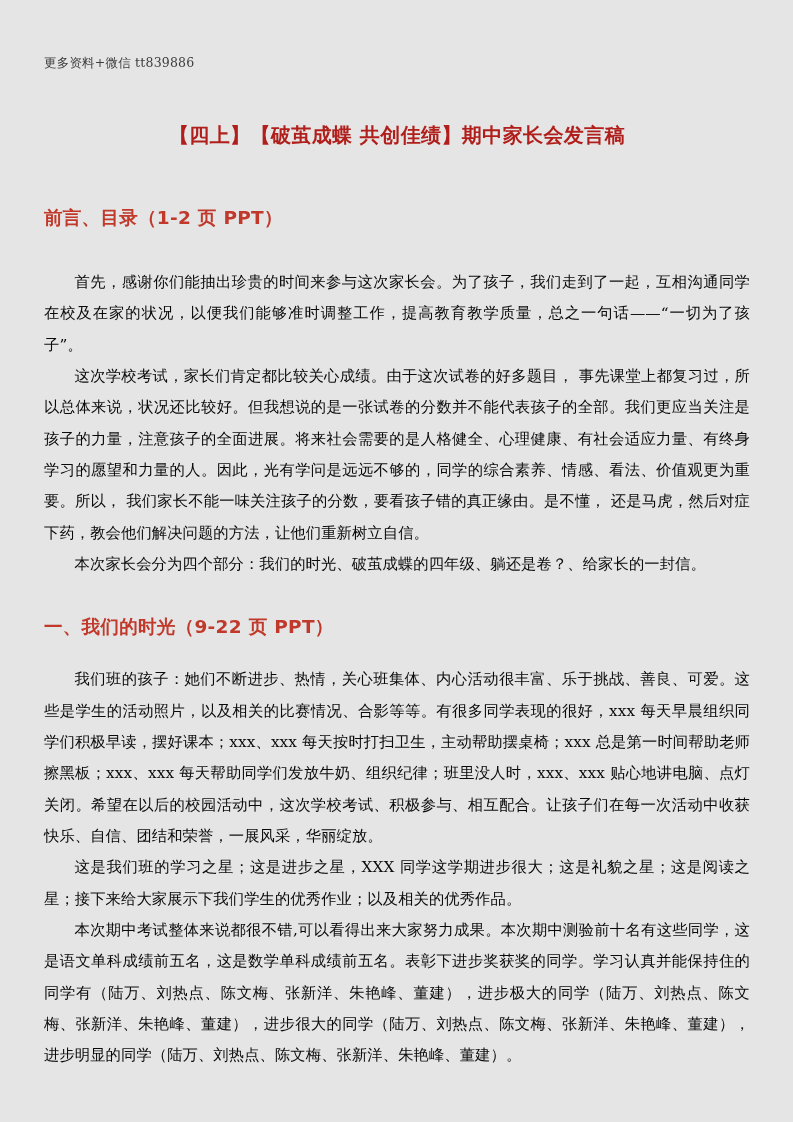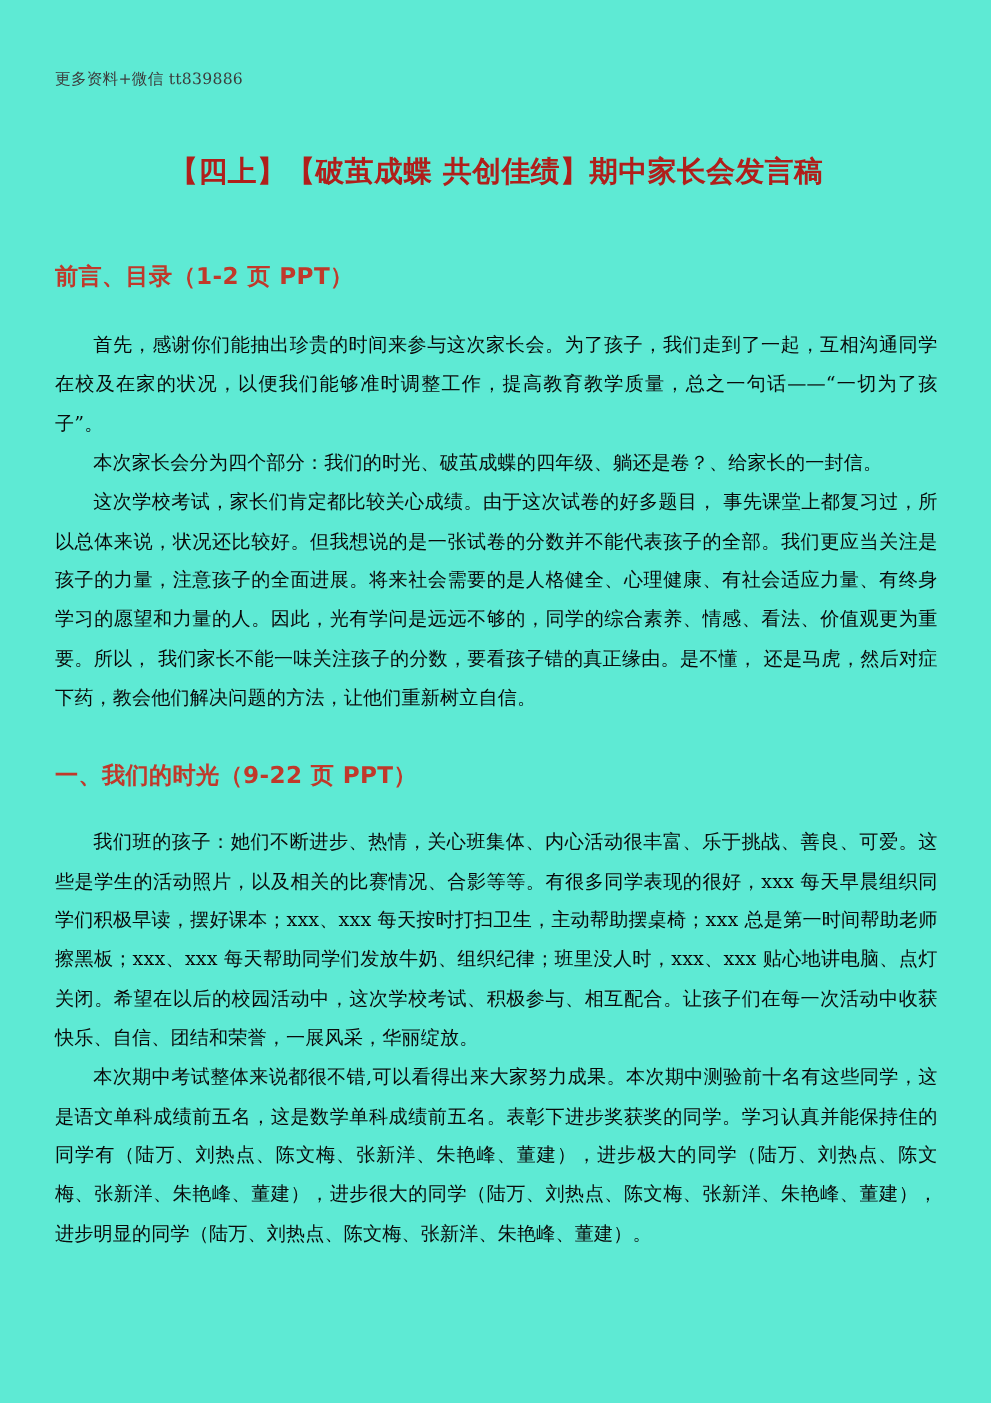--- a/index.html
+++ b/index.html
@@ -15,21 +15,21 @@
     color: #000000;
     -webkit-font-smoothing: antialiased;
   }
 
   .page {
     position: relative;
     width: 793px;
     height: 1122px;
     box-sizing: border-box;
     padding: 0;
-    background: #5eead4;
+    background: #e5e5e5;
   }
 
   .watermark {
     position: absolute;
     left: 44px;
     top: 55px;
     font-family: "DejaVu Serif", "Liberation Serif", serif;
     font-size: 12.5px;
     color: #3c3c3c;
     letter-spacing: 0.2px;
@@ -39,21 +39,21 @@
   .content {
     position: absolute;
     left: 44px;
     top: 108px;
     width: 706px;
   }
 
   .doc-title {
     font-family: "DejaVu Serif", "Liberation Serif", serif;
     font-weight: bold;
-    font-size: 23px;
+    font-size: 20px;
     line-height: 1.35;
     color: #B01F1B;
     text-align: center;
     margin: 0 0 0 0;
     padding: 14px 0 0 0;
     letter-spacing: 0.4px;
   }
 
   .section-heading {
     font-family: "DejaVu Sans", "Liberation Sans", sans-serif;
@@ -76,47 +76,48 @@
     line-height: 2.05;
     color: #0a0a0a;
     margin: 0;
     padding: 0;
     text-align: justify;
     text-justify: inter-ideograph;
     text-indent: 2em;
     letter-spacing: 0.1px;
   }
 
-  .para-group-1 { margin-top: 26px; }
+  .para-group-1 { margin-top: 36px; }
   .para-group-2 { margin-top: 24px; }
 </style>
 </head>
 <body>
 
 <div class="page">
 
   <div class="watermark">更多资料+微信 tt839886</div>
 
   <div class="content">
 
     <h1 class="doc-title">【四上】【破茧成蝶 共创佳绩】期中家长会发言稿</h1>
 
     <div class="heading-block-1">
       <h2 class="section-heading">前言、目录（1-2 页 PPT）</h2>
     </div>
 
     <div class="para-group-1">
       <p class="para">首先，感谢你们能抽出珍贵的时间来参与这次家长会。为了孩子，我们走到了一起，互相沟通同学在校及在家的状况，以便我们能够准时调整工作，提高教育教学质量，总之一句话——“一切为了孩子”。</p>
+      <p class="para">这次学校考试，家长们肯定都比较关心成绩。由于这次试卷的好多题目， 事先课堂上都复习过，所以总体来说，状况还比较好。但我想说的是一张试卷的分数并不能代表孩子的全部。我们更应当关注是孩子的力量，注意孩子的全面进展。将来社会需要的是人格健全、心理健康、有社会适应力量、有终身学习的愿望和力量的人。因此，光有学问是远远不够的，同学的综合素养、情感、看法、价值观更为重要。所以， 我们家长不能一味关注孩子的分数，要看孩子错的真正缘由。是不懂， 还是马虎，然后对症下药，教会他们解决问题的方法，让他们重新树立自信。</p>
       <p class="para">本次家长会分为四个部分：我们的时光、破茧成蝶的四年级、躺还是卷？、给家长的一封信。</p>
-      <p class="para">这次学校考试，家长们肯定都比较关心成绩。由于这次试卷的好多题目， 事先课堂上都复习过，所以总体来说，状况还比较好。但我想说的是一张试卷的分数并不能代表孩子的全部。我们更应当关注是孩子的力量，注意孩子的全面进展。将来社会需要的是人格健全、心理健康、有社会适应力量、有终身学习的愿望和力量的人。因此，光有学问是远远不够的，同学的综合素养、情感、看法、价值观更为重要。所以， 我们家长不能一味关注孩子的分数，要看孩子错的真正缘由。是不懂， 还是马虎，然后对症下药，教会他们解决问题的方法，让他们重新树立自信。</p>
     </div>
 
     <div class="heading-block-2">
       <h2 class="section-heading">一、我们的时光（9-22 页 PPT）</h2>
     </div>
 
     <div class="para-group-2">
       <p class="para">我们班的孩子：她们不断进步、热情，关心班集体、内心活动很丰富、乐于挑战、善良、可爱。这些是学生的活动照片，以及相关的比赛情况、合影等等。有很多同学表现的很好，xxx 每天早晨组织同学们积极早读，摆好课本；xxx、xxx 每天按时打扫卫生，主动帮助摆桌椅；xxx 总是第一时间帮助老师擦黑板；xxx、xxx 每天帮助同学们发放牛奶、组织纪律；班里没人时，xxx、xxx 贴心地讲电脑、点灯关闭。希望在以后的校园活动中，这次学校考试、积极参与、相互配合。让孩子们在每一次活动中收获快乐、自信、团结和荣誉，一展风采，华丽绽放。</p>
+      <p class="para">这是我们班的学习之星；这是进步之星，XXX 同学这学期进步很大；这是礼貌之星；这是阅读之星；接下来给大家展示下我们学生的优秀作业；以及相关的优秀作品。</p>
       <p class="para">本次期中考试整体来说都很不错,可以看得出来大家努力成果。本次期中测验前十名有这些同学，这是语文单科成绩前五名，这是数学单科成绩前五名。表彰下进步奖获奖的同学。学习认真并能保持住的同学有（陆万、刘热点、陈文梅、张新洋、朱艳峰、董建），进步极大的同学（陆万、刘热点、陈文梅、张新洋、朱艳峰、董建），进步很大的同学（陆万、刘热点、陈文梅、张新洋、朱艳峰、董建），进步明显的同学（陆万、刘热点、陈文梅、张新洋、朱艳峰、董建）。</p>
     </div>
 
   </div>
 </div>
 
 </body></html>

